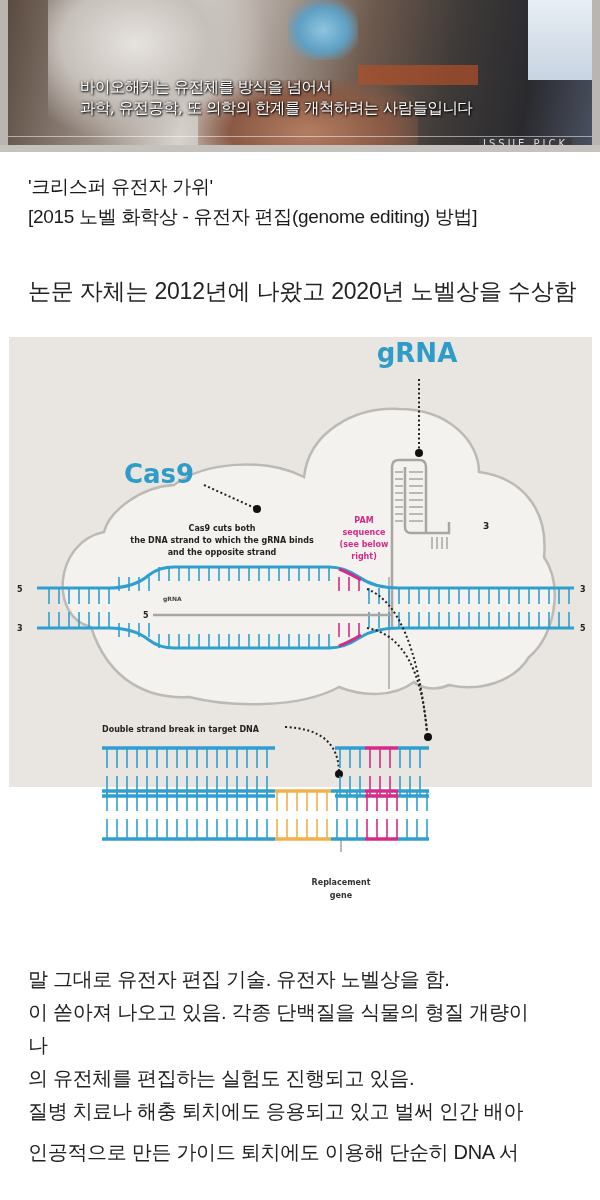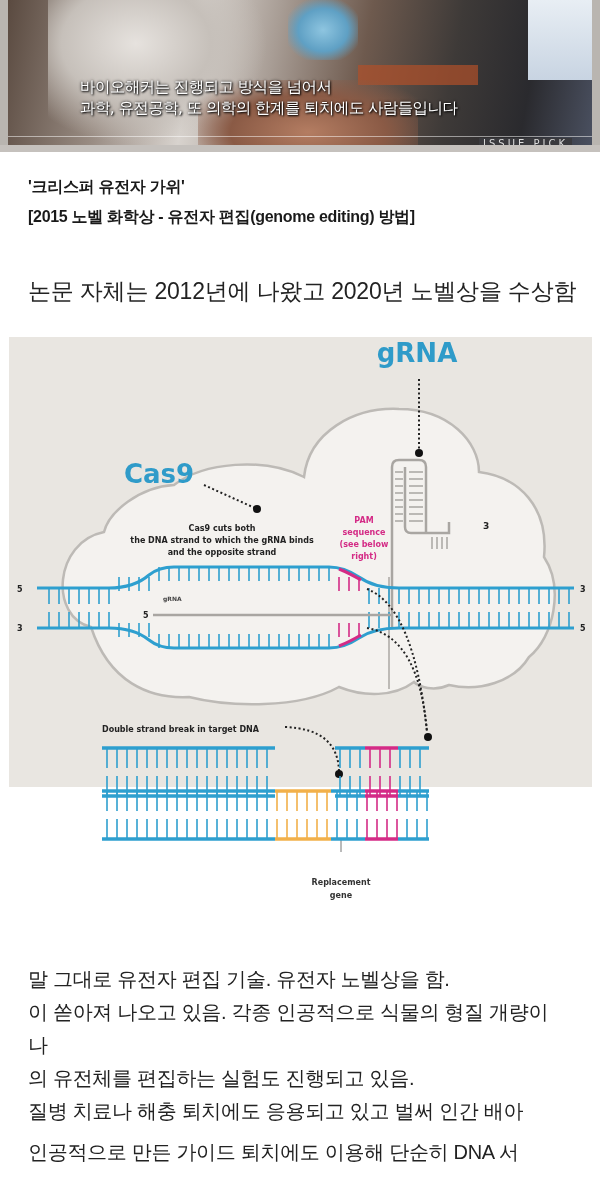--- a/index.html
+++ b/index.html
@@ -10,21 +10,21 @@
   .v-shape1 { position:absolute; left:40px; top:0; width:220px; height:145px; background:radial-gradient(ellipse at 40% 30%, #e6e2de 0%, #c6c0ba 40%, rgba(150,140,130,0) 70%); }
   .v-glove { position:absolute; left:280px; top:0; width:70px; height:60px; background:radial-gradient(ellipse, #8ec5e0 0%, #5fa0c4 50%, rgba(90,150,190,0) 80%); }
   .v-arm { position:absolute; left:190px; top:80px; width:220px; height:65px; background:radial-gradient(ellipse at 50% 80%, #b47d62 0%, #8a5a45 50%, rgba(80,50,40,0) 85%); }
   .v-screen { position:absolute; left:520px; top:0; width:64px; height:80px; background:linear-gradient(180deg,#e8eef4,#c8d4e2); }
   .v-orange { position:absolute; left:350px; top:65px; width:120px; height:20px; background:#b0502a; opacity:0.7; }
   .subtitle { position:absolute; left:80px; top:77px; color:#fff; font-family:"DejaVu Sans", sans-serif; font-size:15.5px; line-height:21px; text-shadow:0 0 3px #000, 1px 1px 2px #000; letter-spacing:-0.6px; }
   .issue-bar { position:absolute; left:8px; right:8px; top:136px; height:1px; background:rgba(255,255,255,0.5); }
   .issue-pick { position:absolute; right:28px; top:138px; font-size:10px; letter-spacing:3px; color:#ddd; background:#3a3a3e; padding:0 4px; }
   .sparkle { position:absolute; left:0; top:145px; width:600px; height:7px; background:#c5c1bd; }
 
-  .title { position:absolute; left:28px; top:172px; font-family:"Liberation Sans", sans-serif; font-weight:bold; font-size:16px; line-height:30px; color:#1a1a1a; letter-spacing:-0.3px; }
+  .title { position:absolute; left:28px; top:172px; font-family:"Liberation Sans", sans-serif; font-weight:normal; font-size:19px; line-height:30px; color:#1a1a1a; letter-spacing:-0.3px; }
   .intro { position:absolute; left:28px; top:276px; font-family:"Liberation Sans", sans-serif; font-size:23px; color:#222; letter-spacing:-0.2px; }
 
   .diagram { position:absolute; left:9px; top:337px; width:583px; height:450px; background:#e9e6e1; }
   .diagram svg { position:absolute; left:0; top:0; }
 
   .body-text { position:absolute; left:28px; top:963px; width:560px; font-family:"Liberation Sans", sans-serif; font-size:20px; line-height:33px; color:#222; letter-spacing:-0.3px; }
   .body-text div { white-space:nowrap; }
   .body-text .bold { font-weight:normal; }
 </style>
 </head>
@@ -32,22 +32,22 @@
 
 <div class="video-frame">
   <div class="video-inner">
     <div class="v-shape1"></div>
     <div class="v-glove"></div>
     <div class="v-orange"></div>
     <div class="v-arm"></div>
     <div class="v-screen"></div>
   </div>
   <div class="subtitle">
-    <div>바이오해커는 진행되고 방식을 넘어서</div>
-    <div>과학, 유전공학, 또 의학의 한계를 퇴치에도 사람들입니다</div>
+    <div>바이오해커는 유전체를 방식을 넘어서</div>
+    <div>과학, 유전공학, 또 의학의 한계를 개척하려는 사람들입니다</div>
   </div>
   <div class="issue-bar"></div>
   <div class="issue-pick">ISSUE PICK</div>
   <div class="sparkle"></div>
 </div>
 
 <div class="title">
   <div>'크리스퍼 유전자 가위'</div>
   <div>[2015 노벨 화학상 - 유전자 편집(genome editing) 방법]</div>
 </div>
@@ -377,18 +377,18 @@
     <text x="8" y="294" font-family="DejaVu Sans, sans-serif" font-weight="bold" font-size="8" fill="#222">3</text>
     <text x="571" y="294" font-family="DejaVu Sans, sans-serif" font-weight="bold" font-size="8" fill="#222">5</text>
     <text x="93" y="395" font-family="DejaVu Sans, sans-serif" font-weight="bold" font-size="8" fill="#222">Double strand break in target DNA</text>
     <text x="332" y="548" text-anchor="middle" font-family="DejaVu Sans, sans-serif" font-weight="bold" font-size="8" fill="#333">Replacement</text>
     <text x="332" y="561" text-anchor="middle" font-family="DejaVu Sans, sans-serif" font-weight="bold" font-size="8" fill="#333">gene</text>
   </svg>
 </div>
 
 <div class="body-text">
   <div>말 그대로 유전자 편집 기술. 유전자 노벨상을 함.</div>
-  <div>이 쏟아져 나오고 있음. 각종 인공적으로 식물의 형질 개량이</div>
+  <div>이 쏟아져 나오고 있음. 각종 단백질을 식물의 형질 개량이</div>
   <div>나</div>
   <div>의 유전체를 편집하는 실험도 진행되고 있음.</div>
   <div>질병 치료나 해충 퇴치에도 응용되고 있고 벌써 인간 배아</div>
   <div style="margin-top:8px;"><span>인공적으로 만든 가이드 퇴치에도 이용해 </span><span class="bold">단순히 DNA 서</span></div>
 </div>
 
 </body></html>

